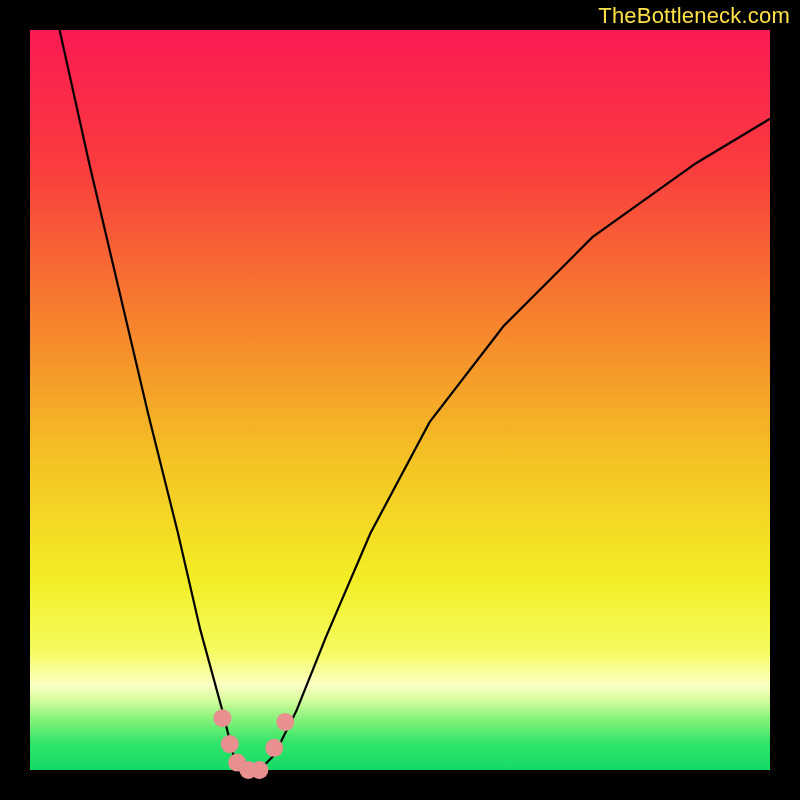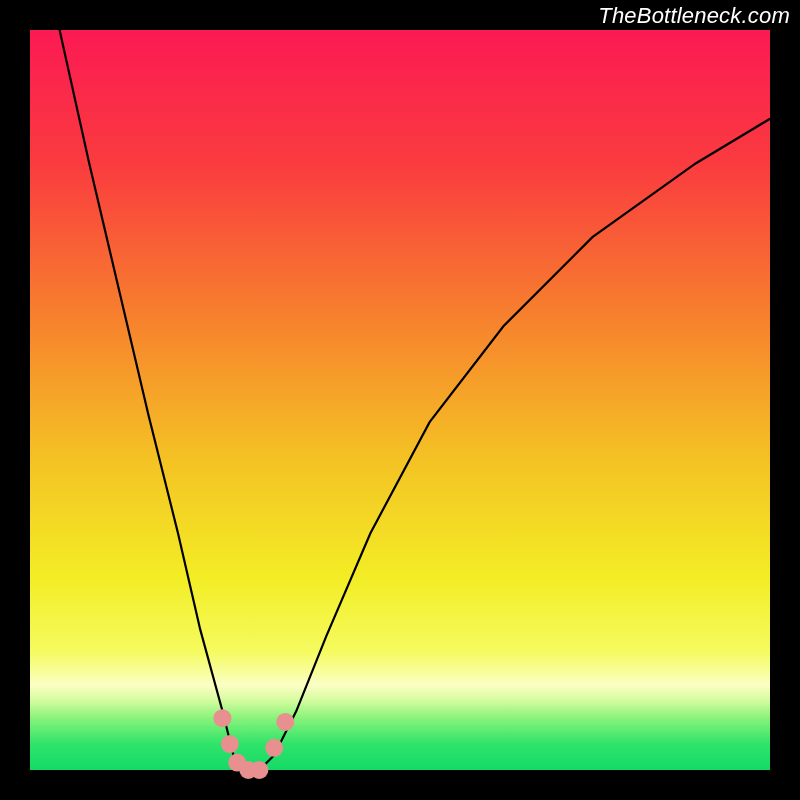--- a/index.html
+++ b/index.html
@@ -14,26 +14,25 @@
   .frame {
     width: 800px;
     height: 800px;
     background: #000;
     position: relative;
   }
   .watermark {
     position: absolute;
     top: 3px;
     right: 10px;
-    color: #ffffff;
+    color: #fde047;
     font-size: 22px;
     font-weight: 500;
     z-index: 10;
     letter-spacing: 0.2px;
-    font-style: italic;
   }
   svg {
     display: block;
   }
 </style>
 </head>
 <body>
 
 <div class="frame">
   <div class="watermark">TheBottleneck.com</div>

